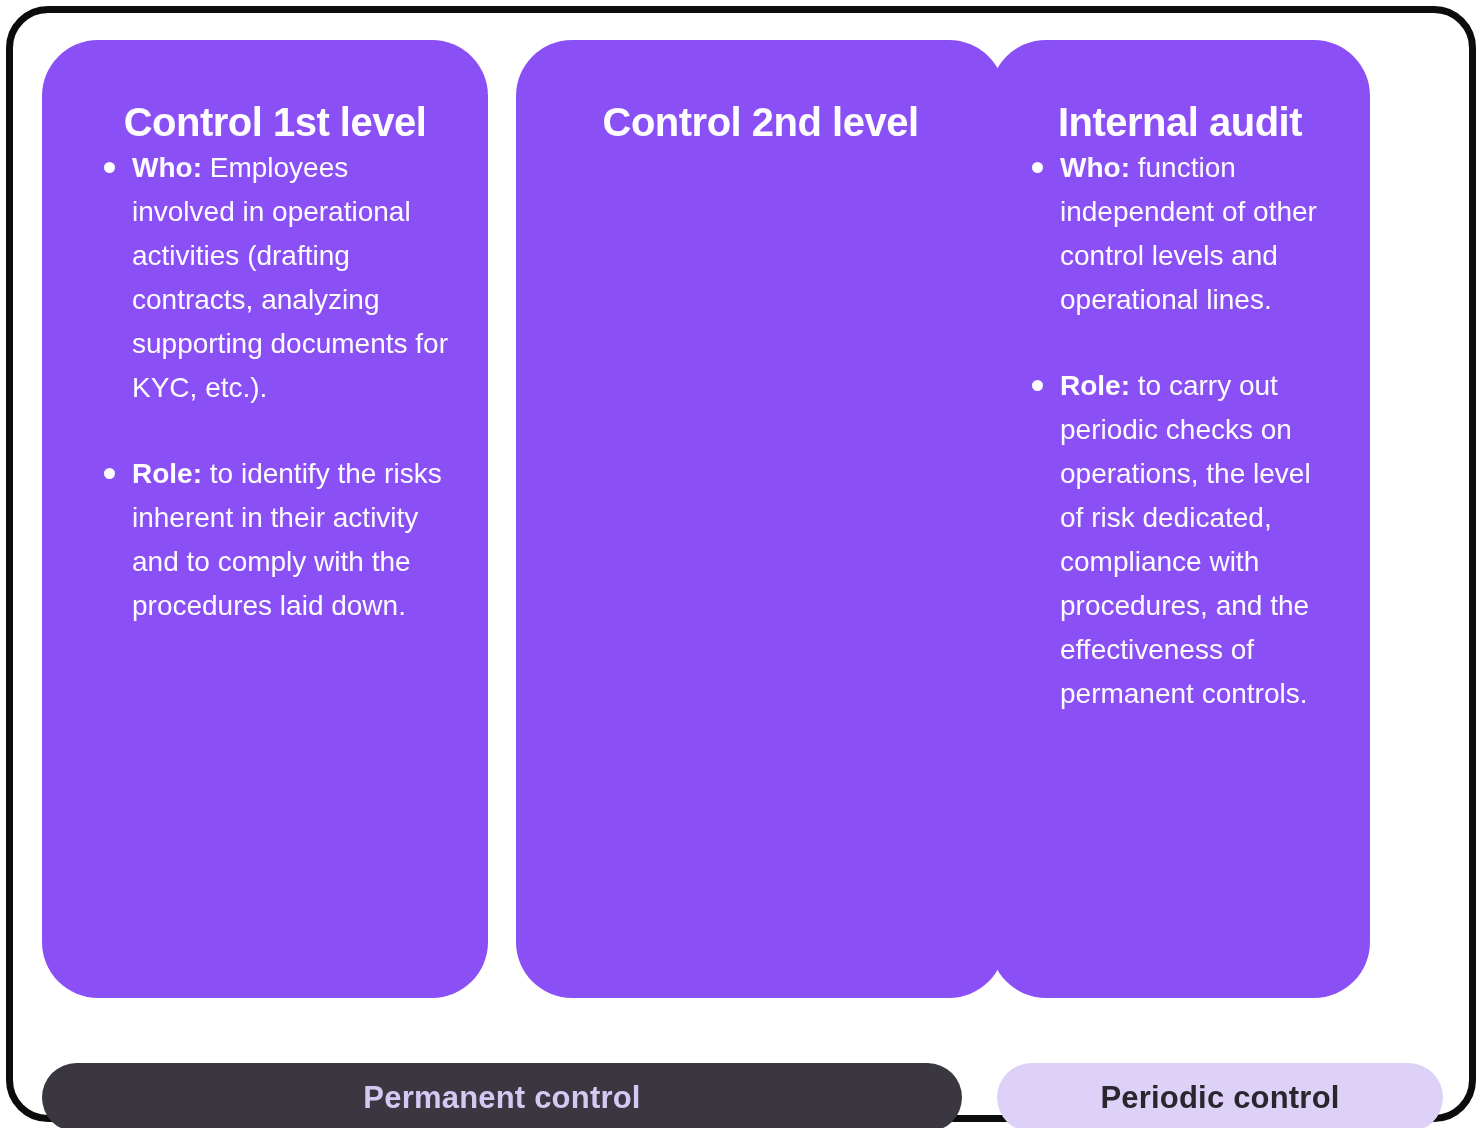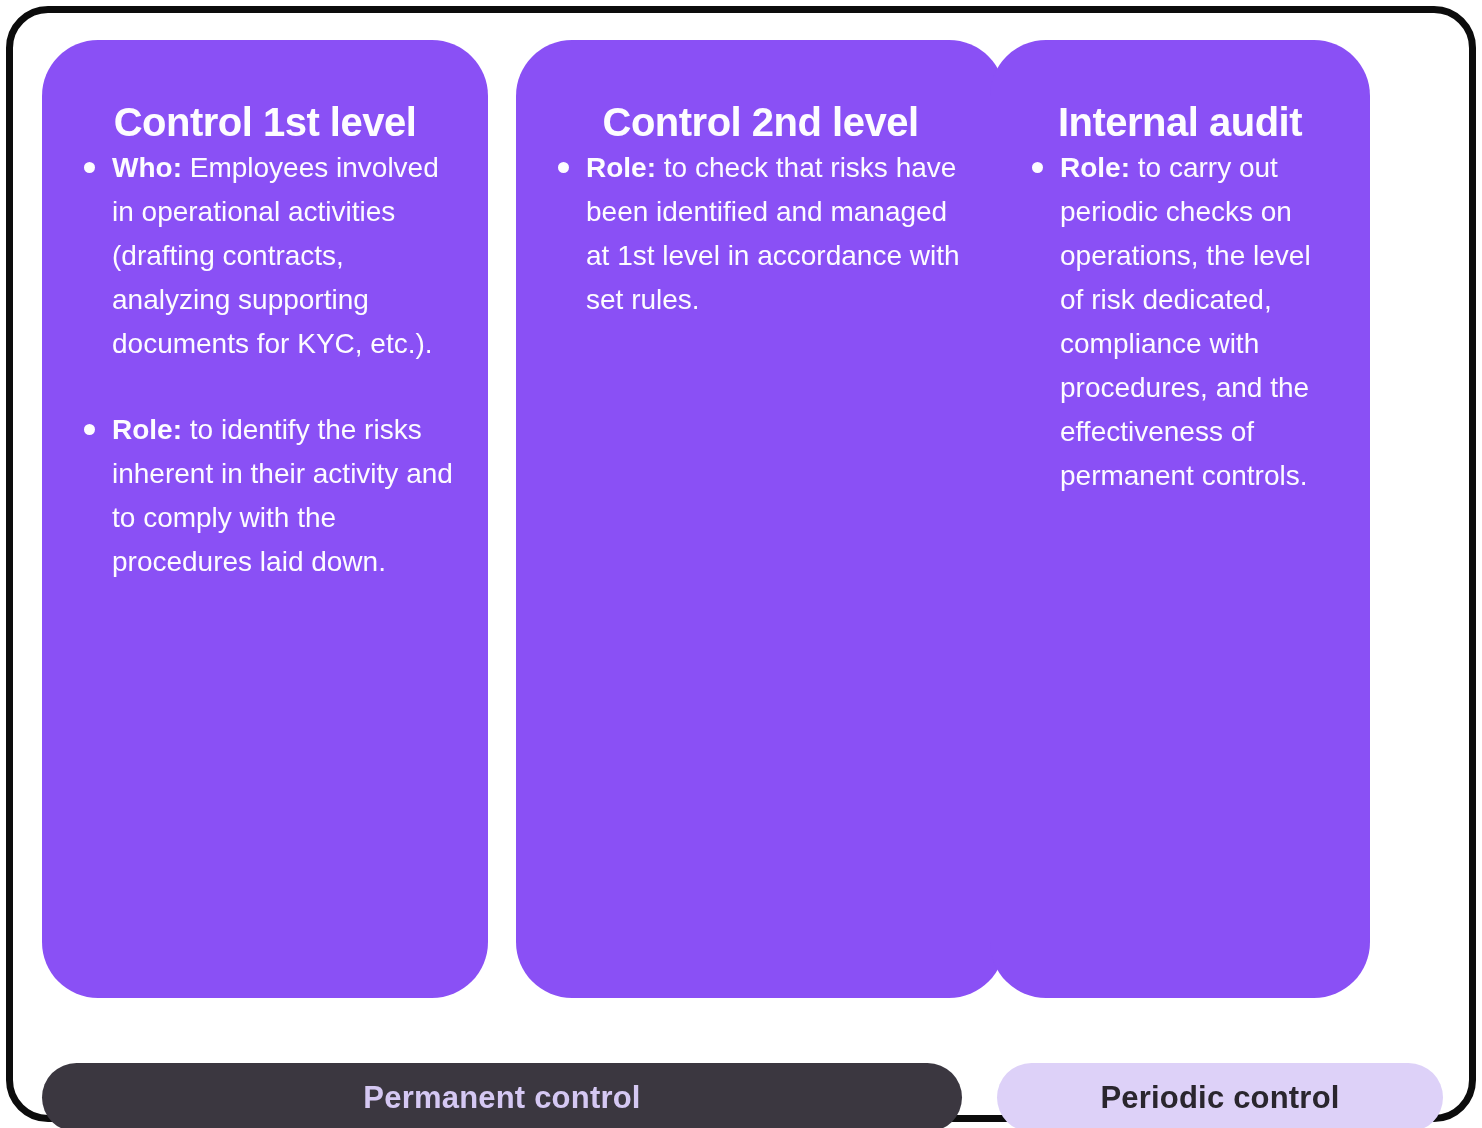--- a/index.html
+++ b/index.html
@@ -41,21 +41,21 @@
   }
 
   .card {
     position: absolute;
     top: 40px;
     height: 958px;
     border-radius: 56px;
     background: var(--purple);
     color: var(--card-text);
   }
-  .card-1 { left: 42px;  width: 446px; }
+  .card-1 { left: 42px;  width: 446px; padding-left: 20px; }
   .card-2 { left: 516px; width: 489px; }
   .card-3 { left: 990px; width: 380px; }
 
   .card-title {
     margin-top: 58px;
     text-align: center;
     font-size: 40px;
     font-weight: bold;
     line-height: 48px;
     letter-spacing: -0.5px;
@@ -127,29 +127,29 @@
       </li>
       <li>
         <span class="bullet-dot"></span><span class="bullet-label">Role:</span><span class="bullet-text"> to identify the risks inherent in their activity and to comply with the procedures laid down.</span>
       </li>
     </ul>
   </section>
 
   <section class="card card-2">
     <h2 class="card-title">Control 2nd level</h2>
     <ul class="card-list">
-      <li>
-        <span class="bullet-dot"></span><span class="bullet-label">Role:</span><span class="bullet-text"> to check that risks have been identified and managed at 1st level in accordance with set rules.</span>
-      </li>
     </ul>
   </section>
 
   <section class="card card-3">
     <h2 class="card-title">Internal audit</h2>
     <ul class="card-list">
+      <li>
+        <span class="bullet-dot"></span><span class="bullet-label">Who:</span><span class="bullet-text"> function independent of other control levels and operational lines.</span>
+      </li>
       <li>
         <span class="bullet-dot"></span><span class="bullet-label">Role:</span><span class="bullet-text"> to carry out periodic checks on operations, the level of risk dedicated, compliance with procedures, and the effectiveness of permanent controls.</span>
       </li>
     </ul>
   </section>
 
   <div class="footer-bar dark">
     <span>Permanent control</span>
   </div>
   <div class="footer-bar light">

